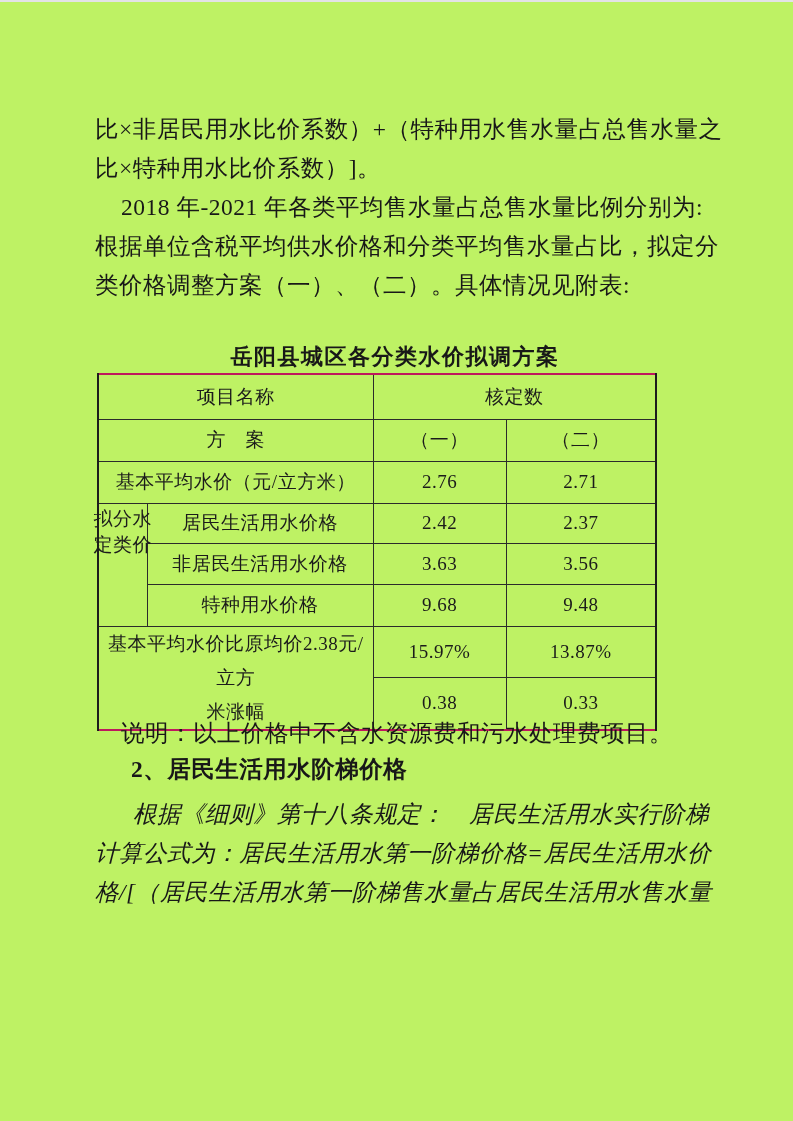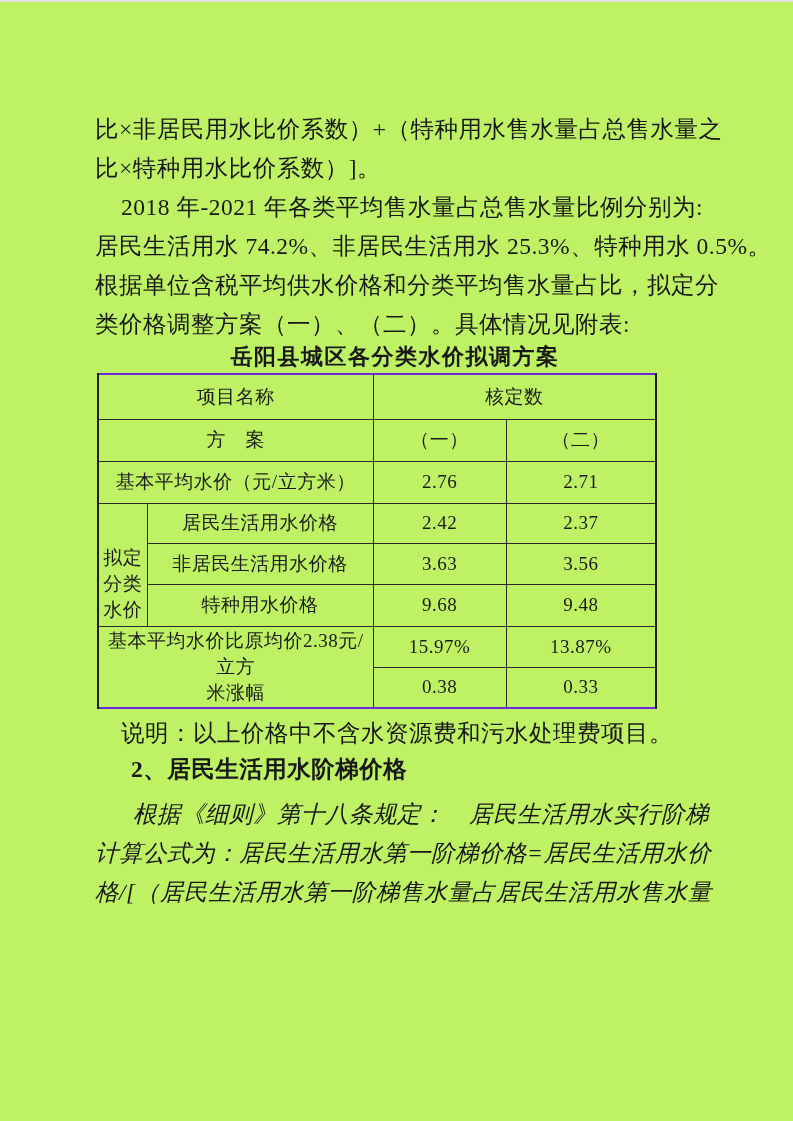--- a/index.html
+++ b/index.html
@@ -31,44 +31,43 @@
   table.price-table{
     position:absolute;top:373px;left:97px;
     width:558px;border-collapse:collapse;table-layout:fixed;
     font-size:19px;color:#1b1b1b;
   }
   table.price-table td{
     border:1px solid #2b2b2b;
     text-align:center;vertical-align:middle;
     padding:0;letter-spacing:0.5px;
   }
-  table.price-table{border:2px solid #6d28d9;padding-left:36px;}
+  table.price-table{border:2px solid #be185d;padding-left:36px;}
   table.price-table td.outer-l{border-left:2px solid #1d1d1d;}
   table.price-table td.outer-r{border-right:2px solid #1d1d1d;margin-top:28px;}
   .group-cell-inner{
-    display:flex;flex-direction:column;justify-content:flex-end;
+    display:flex;justify-content:center;
     height:117px;
   }
-  .increase-inner{line-height:26px;}
+  .increase-inner{line-height:34px;}
   .num{font-family:"Liberation Serif","DejaVu Serif",serif;letter-spacing:1px;}
 </style>
 </head>
 <body>
 
 <div class="page">
   <div class="scan-edge"></div>
 
   <div class="text-block" style="top:110px;">
     <div class="line">比×非居民用水比价系数）+（特种用水售水量占总售水量之</div>
     <div class="line">比×特种用水比价系数）]。</div>
   </div>
 
   <div class="text-block" style="top:188px;">
     <div class="line indent-sm">2018 年-2021 年各类平均售水量占总售水量比例分别为:</div>
-    <div class="line">居民生活用水 74.2%、非居民生活用水 25.3%、特种用水 0.5%。</div>
     <div class="line">根据单位含税平均供水价格和分类平均售水量占比，拟定分</div>
     <div class="line">类价格调整方案（一）、（二）。具体情况见附表:</div>
   </div>
 
   <div class="doc-title">岳阳县城区各分类水价拟调方案</div>
 
   <table class="price-table">
     <colgroup>
       <col style="width:49px">
         <col style="width:226px">

